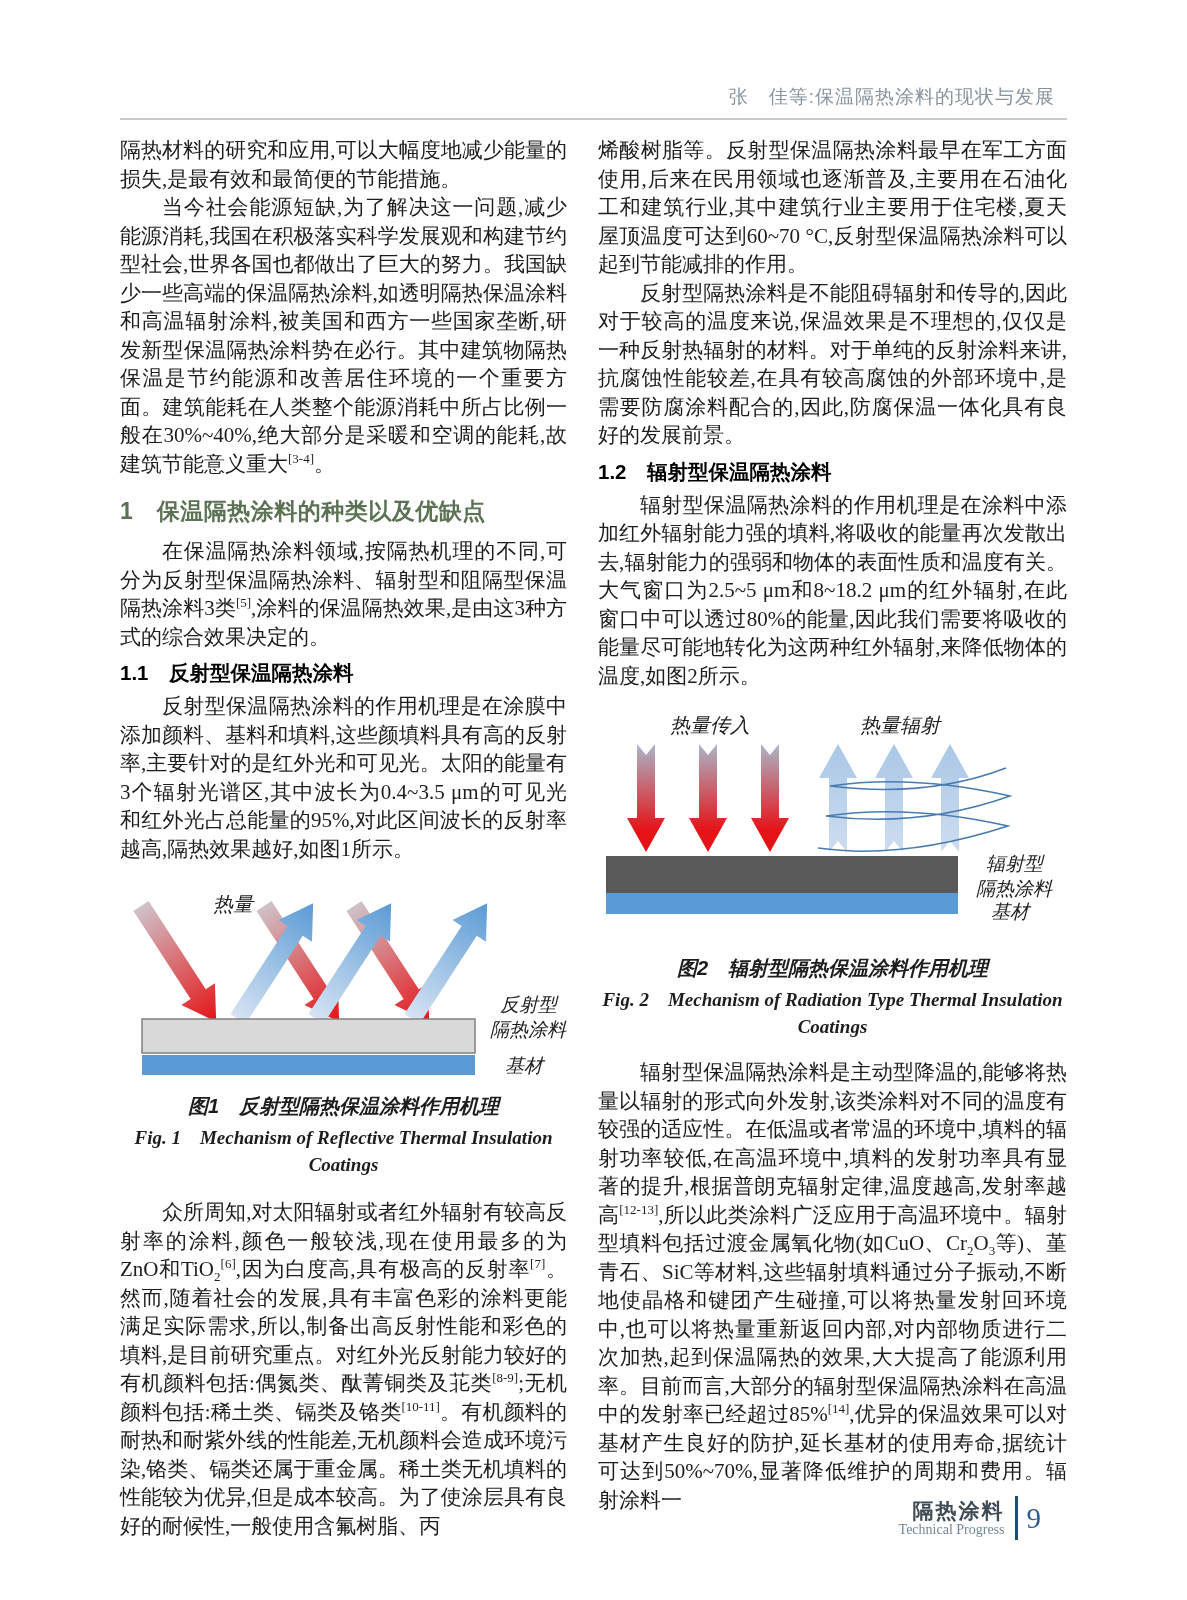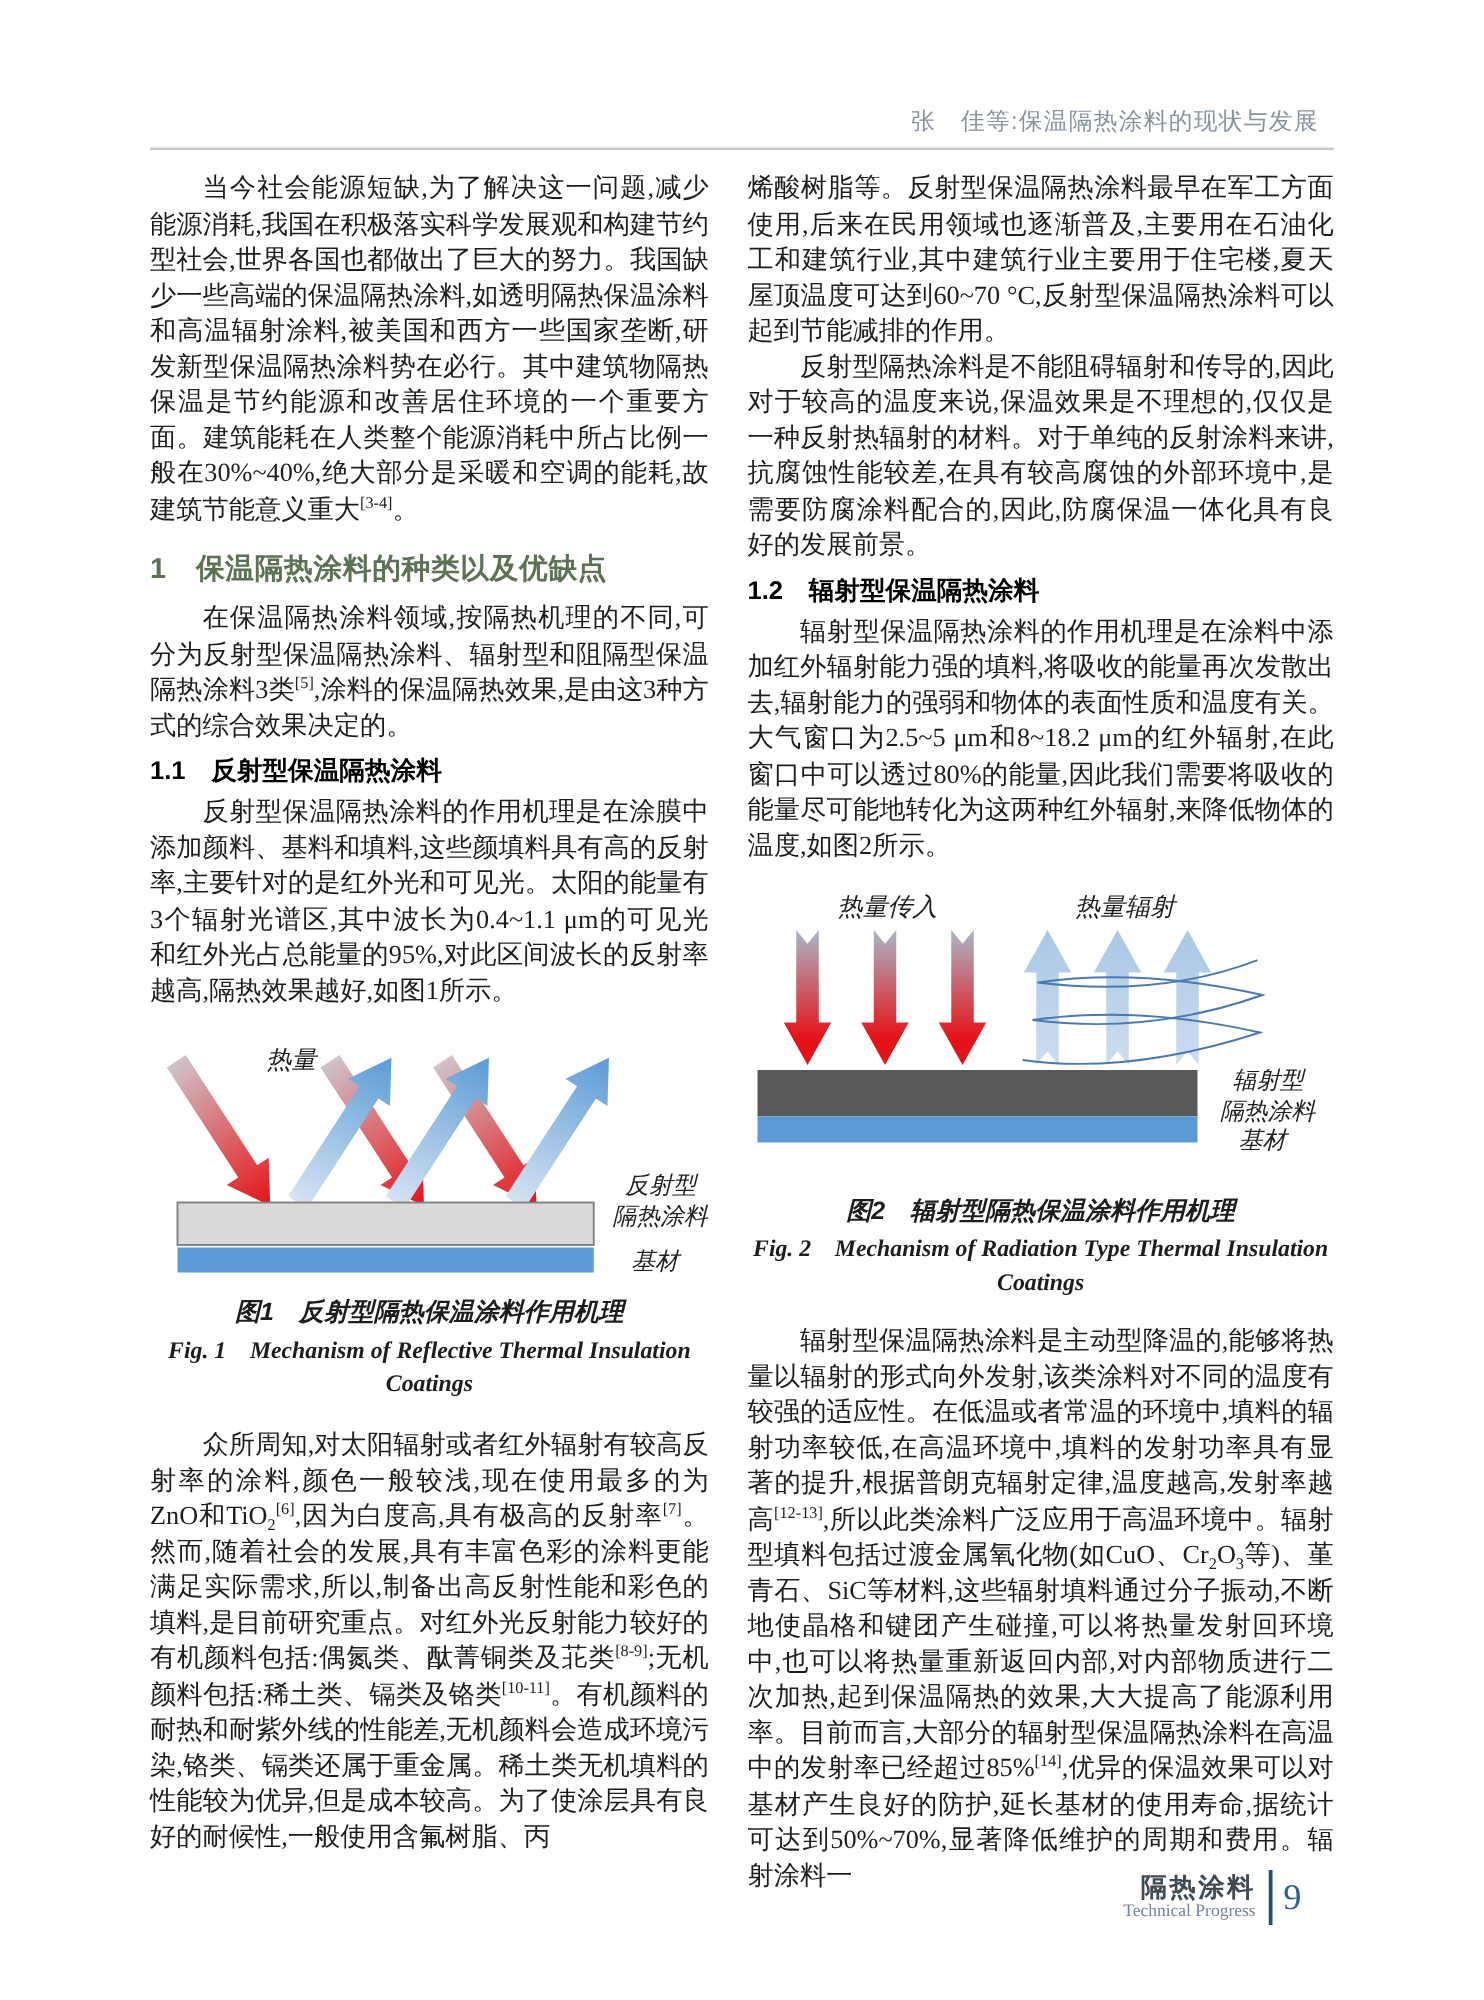--- a/index.html
+++ b/index.html
@@ -53,25 +53,26 @@
 <body>
 
 <div>
 
   <div class="running-header">张　佳等:保温隔热涂料的现状与发展</div>
   <div class="header-rule"></div>
 
   <div class="columns">
 
     <div class="col-left">
+      <p class="body-text">隔热材料的研究和应用,可以大幅度地减少能量的损失,是最有效和最简便的节能措施。</p>
       <p class="body-text indent">当今社会能源短缺,为了解决这一问题,减少能源消耗,我国在积极落实科学发展观和构建节约型社会,世界各国也都做出了巨大的努力。我国缺少一些高端的保温隔热涂料,如透明隔热保温涂料和高温辐射涂料,被美国和西方一些国家垄断,研发新型保温隔热涂料势在必行。其中建筑物隔热保温是节约能源和改善居住环境的一个重要方面。建筑能耗在人类整个能源消耗中所占比例一般在30%~40%,绝大部分是采暖和空调的能耗,故建筑节能意义重大<sup>[3-4]</sup>。</p>
       <h2 class="sec-heading">1　保温隔热涂料的种类以及优缺点</h2>
       <p class="body-text indent">在保温隔热涂料领域,按隔热机理的不同,可分为反射型保温隔热涂料、辐射型和阻隔型保温隔热涂料3类<sup>[5]</sup>,涂料的保温隔热效果,是由这3种方式的综合效果决定的。</p>
       <h3 class="sub-heading">1.1　反射型保温隔热涂料</h3>
-      <p class="body-text indent">反射型保温隔热涂料的作用机理是在涂膜中添加颜料、基料和填料,这些颜填料具有高的反射率,主要针对的是红外光和可见光。太阳的能量有3个辐射光谱区,其中波长为0.4~1.1 μm的可见光和红外光占总能量的95%,对此区间波长的反射率越高,隔热效果越好,如图1所示。</p>
+      <p class="body-text indent">反射型保温隔热涂料的作用机理是在涂膜中添加颜料、基料和填料,这些颜填料具有高的反射率,主要针对的是红外光和可见光。太阳的能量有3个辐射光谱区,其中波长为0.4~3.5 μm的可见光和红外光占总能量的95%,对此区间波长的反射率越高,隔热效果越好,如图1所示。</p>
 
       <figure class="fig">
         <svg width="447" height="200" viewBox="0 0 447 200">
           <defs>
             <linearGradient id="redGrad" x1="0" y1="0" x2="1" y2="0">
               <stop offset="0" stop-color="#cfc3c9"></stop>
                 <stop offset="1" stop-color="#e51317"></stop>
             </linearGradient>
             <linearGradient id="blueGrad" x1="0" y1="0" x2="1" y2="0">
               <stop offset="0" stop-color="#d6e3f3"></stop>

